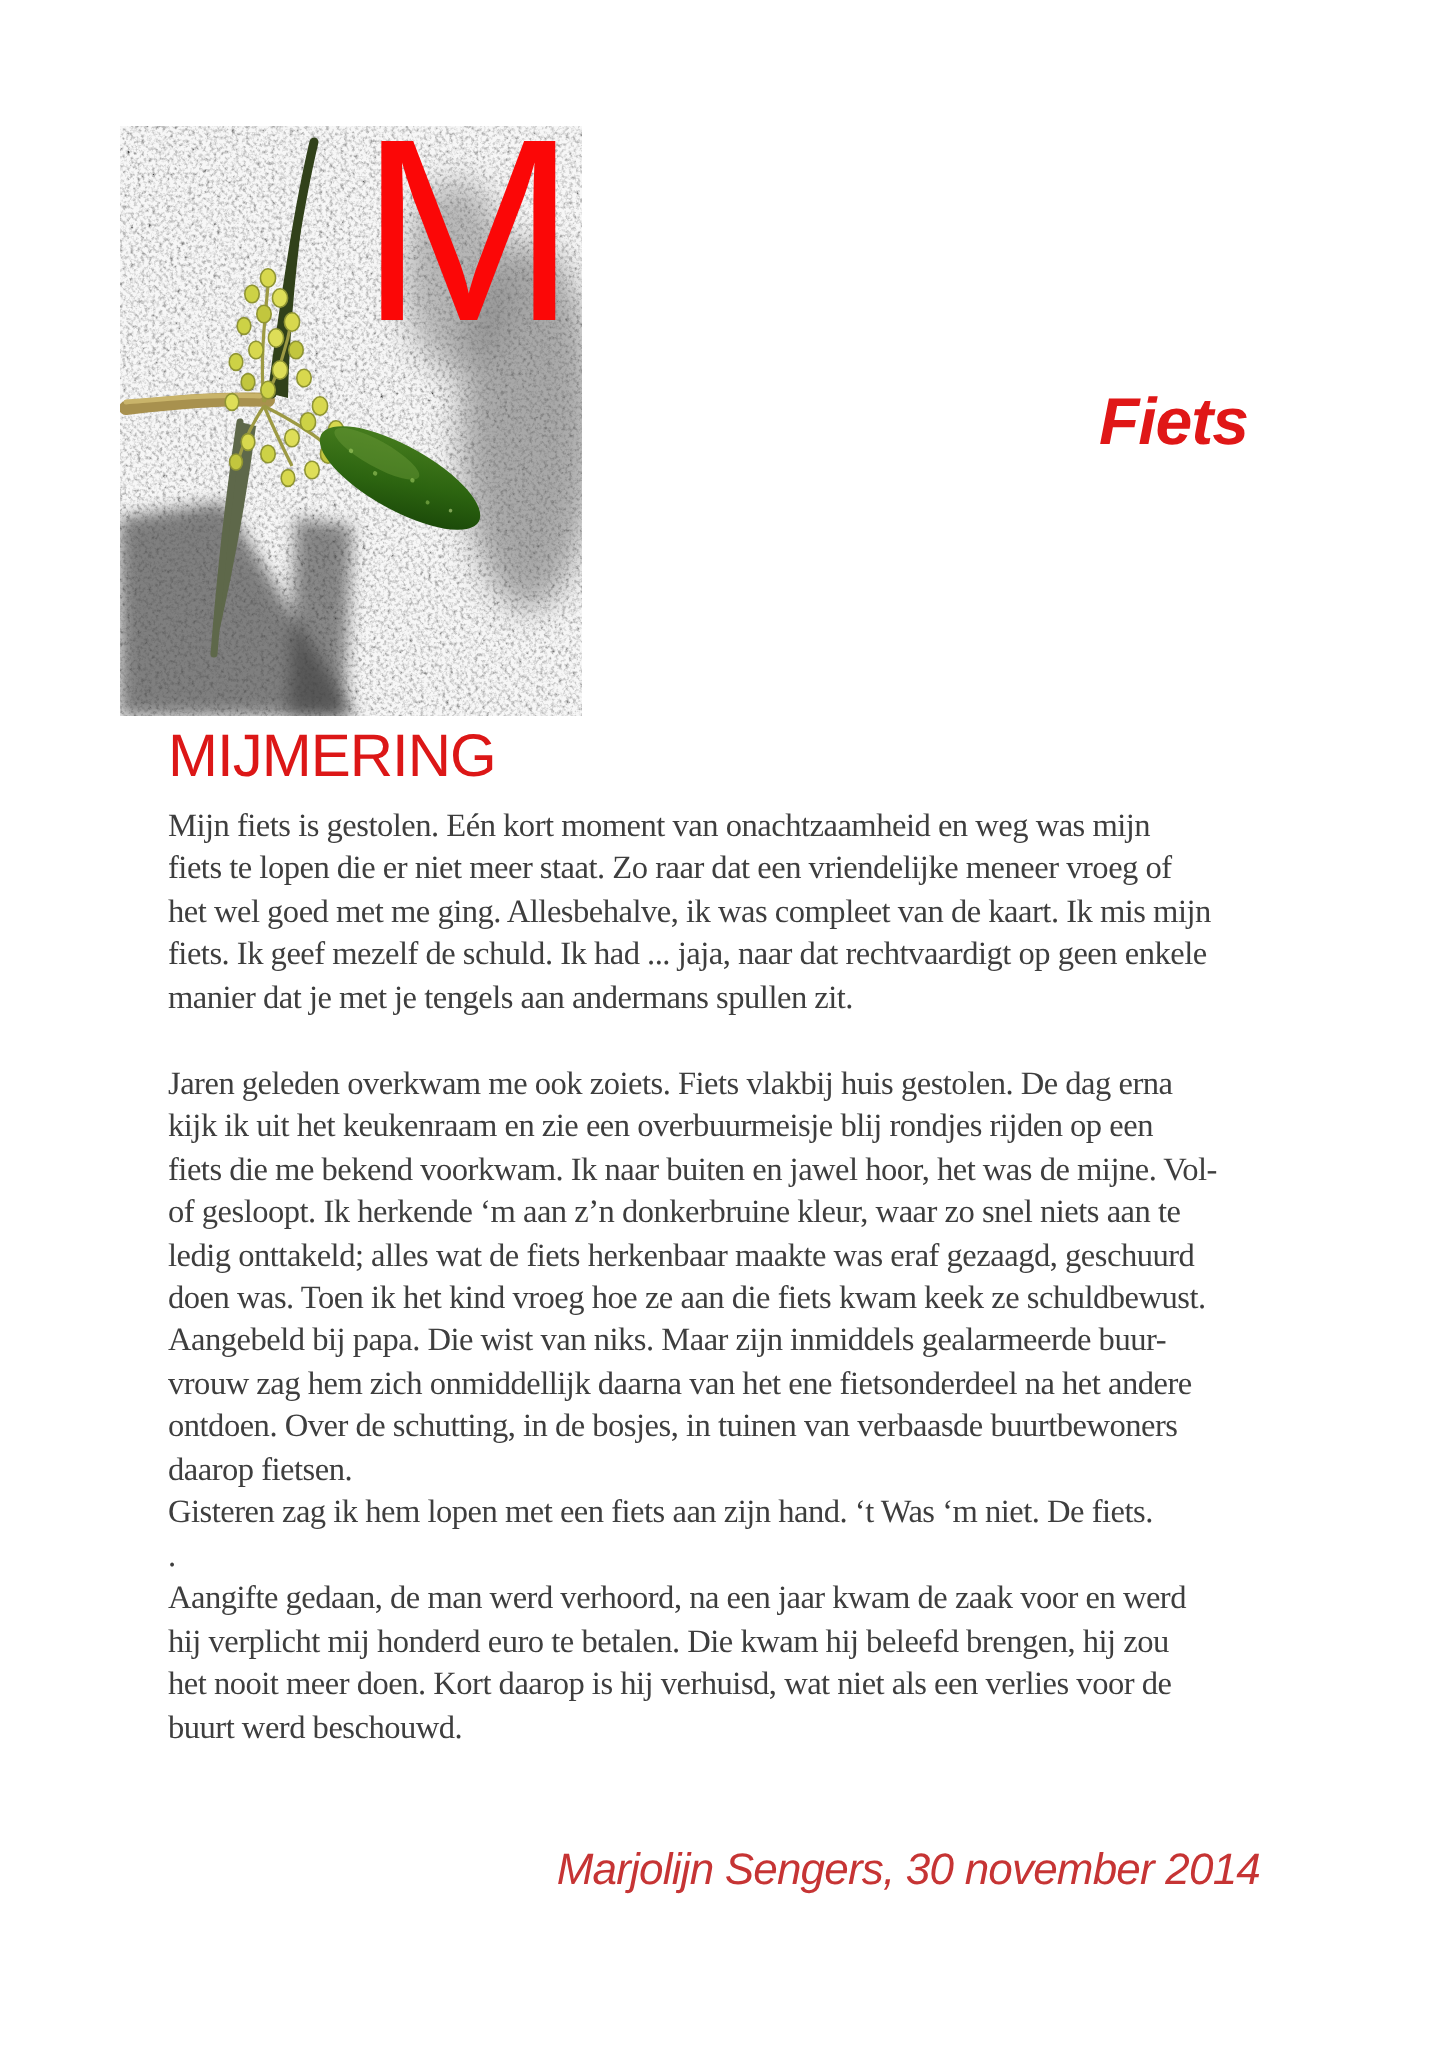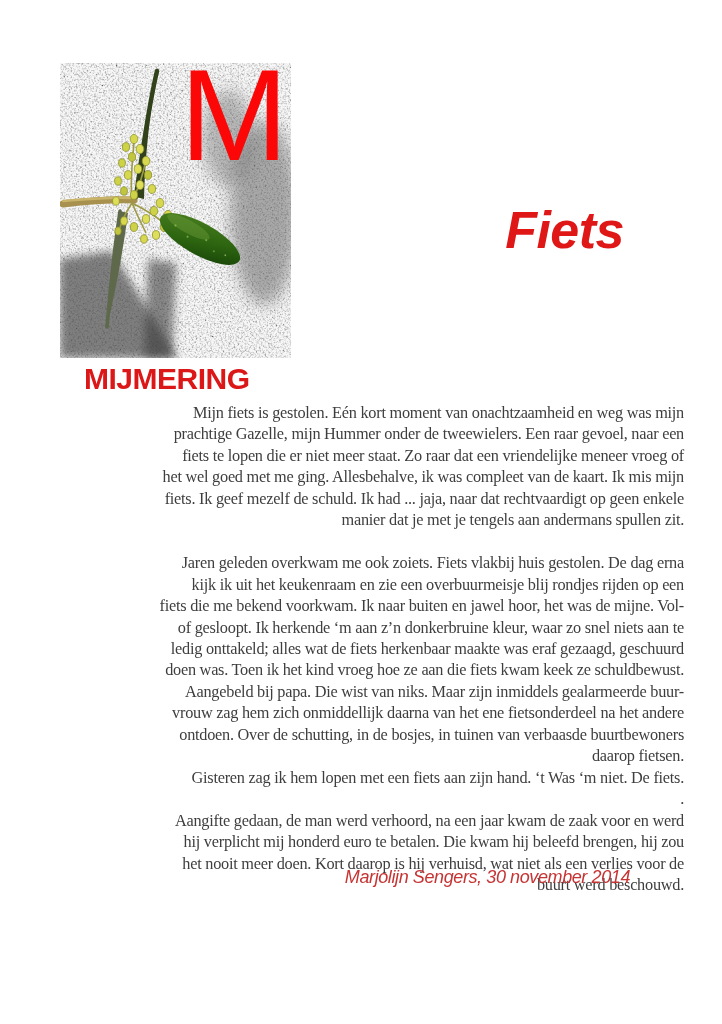--- a/index.html
+++ b/index.html
@@ -10,42 +10,42 @@
   .photo{
     position:absolute;left:60px;top:63px;width:231px;height:295px;margin:0;
     line-height:0;
   }
   .dropcap{
     position:absolute;left:180px;top:50px;
     font-family:"Liberation Sans",sans-serif;
     font-size:130px;line-height:1;font-weight:400;
   }
   .doc-title{
-    position:absolute;right:98px;top:204px;
+    position:absolute;right:98px;top:194px;
     font-family:"Liberation Sans",sans-serif;
-    font-style:italic;font-weight:bold;font-size:52px;line-height:1;
+    font-style:italic;font-weight:bold;font-size:33px;line-height:1;
     letter-spacing:-0.5px;
   }
   .heading{
     position:absolute;left:84px;top:363px;margin:0;
     font-family:"Liberation Sans",sans-serif;
-    font-size:30px;font-weight:bold;line-height:1.05;letter-spacing:-0.5px;
+    font-size:30px;font-weight:normal;line-height:1.05;letter-spacing:-0.5px;
   }
   .body-text{
     position:absolute;left:84px;top:402px;width:600px;
     font-size:16.3px;line-height:21.45px;color:#3e3e3e;
     letter-spacing:-0.25px;
   }
   .para{margin:0;}
-  .para.gap{margin-top:21.45px;margin-left:44px;}
-  .line{white-space:pre;text-align:right;}
+  .para.gap{margin-top:21.45px;}
+  .line{white-space:pre;}
   .signature{
-    position:absolute;right:92px;top:867px;
+    position:absolute;right:92px;top:922px;
     font-family:"Liberation Sans",sans-serif;
-    font-style:italic;font-size:18px;line-height:1.2;letter-spacing:-0.4px;
+    font-style:italic;font-size:22px;line-height:1.2;letter-spacing:-0.4px;
   }
 </style>
 </head>
 <body>
 
 <div class="page">
 
   <figure class="photo">
     <svg viewBox="0 0 231 295" width="231" height="295" preserveAspectRatio="none">
       <defs>
@@ -140,21 +140,20 @@
 
   <div class="dropcap" style="color: rgb(251, 7, 7);">M</div>
 
   <div class="doc-title" style="color: rgb(224, 23, 23);">Fiets</div>
 
   <h1 class="heading" style="color: rgb(220, 23, 23);">MIJMERING</h1>
 
   <div class="body-text" id="article-body" style="color: rgb(62, 62, 62);">
       <div class="para">
         <div class="line">Mijn fiets is gestolen. Eén kort moment van onachtzaamheid en weg was mijn</div>
-        <div class="line">prachtige Gazelle, mijn Hummer onder de tweewielers. Een raar gevoel, naar een</div>
         <div class="line">fiets te lopen die er niet meer staat. Zo raar dat een vriendelijke meneer vroeg of</div>
         <div class="line">het wel goed met me ging. Allesbehalve, ik was compleet van de kaart. Ik mis mijn</div>
         <div class="line">fiets. Ik geef mezelf de schuld. Ik had ... jaja, naar dat rechtvaardigt op geen enkele</div>
         <div class="line">manier dat je met je tengels aan andermans spullen zit.</div>
       </div>
       <div class="para gap">
         <div class="line">Jaren geleden overkwam me ook zoiets. Fiets vlakbij huis gestolen. De dag erna</div>
         <div class="line">kijk ik uit het keukenraam en zie een overbuurmeisje blij rondjes rijden op een</div>
         <div class="line">fiets die me bekend voorkwam. Ik naar buiten en jawel hoor, het was de mijne. Vol-</div>
         <div class="line">of gesloopt. Ik herkende ‘m aan z’n donkerbruine kleur, waar zo snel niets aan te</div>

